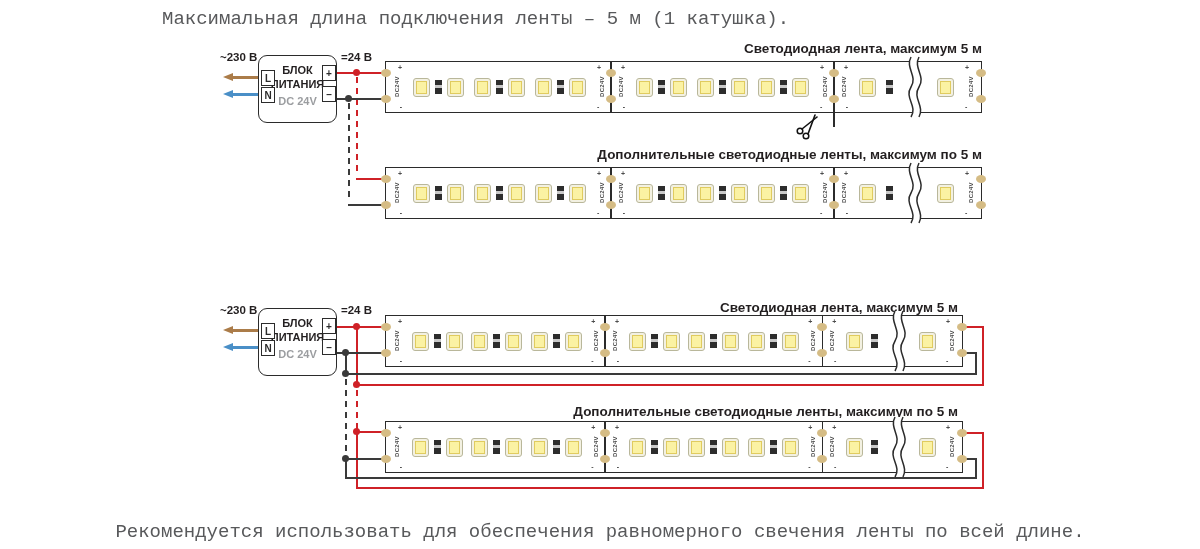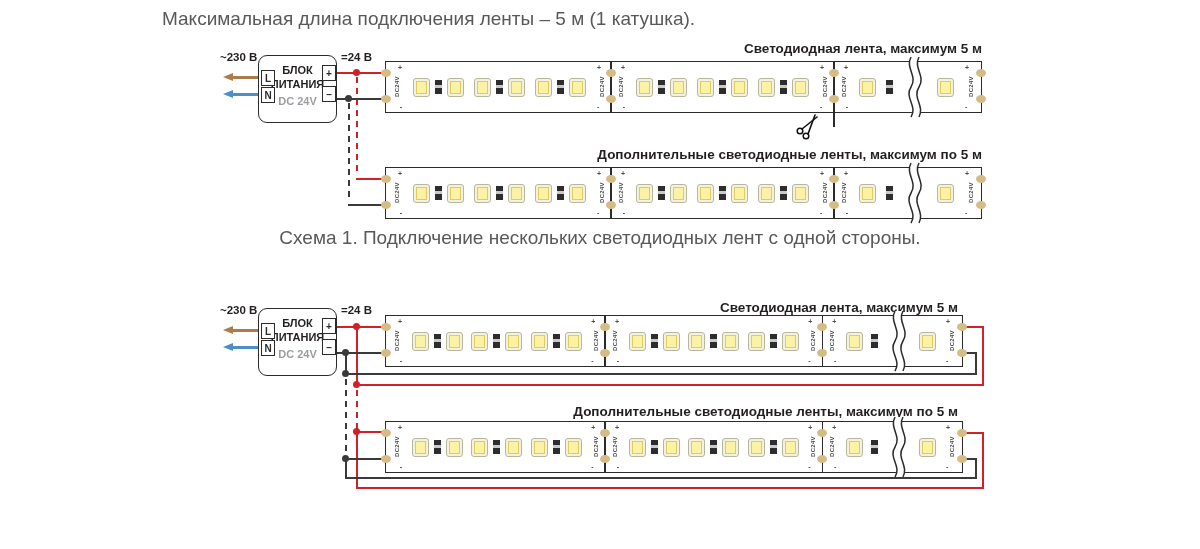--- a/index.html
+++ b/index.html
@@ -1,18 +1,18 @@
 <!DOCTYPE html>
 <html style="--wire-red: #cf2127; --wire-black: #3a3a3a; --arrow-brown: #ab7c49; --arrow-blue: #4a8fc7; --pad: #d5bc85; --led-inner: #fbf2a3; --text-gray: #58595b; --text-dark: #231f20;"><head>
 <meta charset="utf-8">
 <style>
   html,body{margin:0;padding:0;background:#fff;}
   .page{position:relative;width:1200px;height:549px;background:#ffffff;overflow:hidden;
         font-family:"Liberation Sans","DejaVu Sans",sans-serif;}
-  .abs{position:absolute;}
+  .abs{position:absolute;font-family:Liberation Mono, monospace;}
   .gray-text{color:var(--text-gray);font-size:19px;}
   .center{left:0;right:0;text-align:center;}
   .strip-label{position:absolute;font-weight:bold;font-size:13.5px;color:var(--text-dark);white-space:nowrap;}
   
   .psu{position:absolute;width:79px;height:68px;}
   .psu-box{position:absolute;left:0;top:0;right:0;bottom:0;border:1.6px solid #2b2b2b;border-radius:9px;background:#fff;box-sizing:border-box;}
   .psu-name{position:absolute;top:8px;left:6px;right:6px;text-align:center;font-weight:bold;font-size:11px;line-height:14px;color:var(--text-dark);}
   .psu-model{position:absolute;top:40px;left:0;right:0;text-align:center;font-weight:bold;font-size:11px;color:#9b9da0;}
   .term{position:absolute;width:14px;height:16px;border:1.4px solid #2b2b2b;background:#fff;font-size:10px;font-weight:bold;
         color:#2b2b2b;display:flex;align-items:center;justify-content:center;box-sizing:border-box;z-index:2;}
@@ -331,21 +331,20 @@
         <div class="mark edge">
           <div class="pad" style="right: -6px; top: 7px;"></div>
           <div class="pad" style="right: -6px; top: 33px;"></div>
           <div class="vtext" style="right: 5px;">DC24V</div>
           <div class="pm" style="left: 1px; top: 2px;">+</div>
           <div class="pm" style="left: 1px; bottom: 2px;">-</div>
         </div>
       </div>
   </div>
 
-  <div class="abs gray-text center" style="top:227px;">Схема 1. Подключение нескольких светодиодных лент с одной стороны.</div>
 
   <div>
     <div class="io-label" style="left:220px;top:304px;">~230 В</div>
     <div class="io-label" style="left:341px;top:304px;">=24 В</div>
 
     <div class="shaft brown" style="left:232px;top:329px;width:27px;"></div>
     <div class="head brown" style="left:223px;top:326px;"></div>
     <div class="shaft blue" style="left:232px;top:346px;width:27px;"></div>
     <div class="head blue" style="left:223px;top:343px;"></div>
 
@@ -626,14 +625,15 @@
         <div class="mark edge">
           <div class="pad" style="right: -6px; top: 7px;"></div>
           <div class="pad" style="right: -6px; top: 33px;"></div>
           <div class="vtext" style="right: 5px;">DC24V</div>
           <div class="pm" style="left: 1px; top: 2px;">+</div>
           <div class="pm" style="left: 1px; bottom: 2px;">-</div>
         </div>
       </div>
   </div>
 
+  <div class="abs gray-text center" style="top:521px;">Рекомендуется использовать для обеспечения равномерного свечения ленты по всей длине.</div>
 
 </div>
 
 </body></html>

